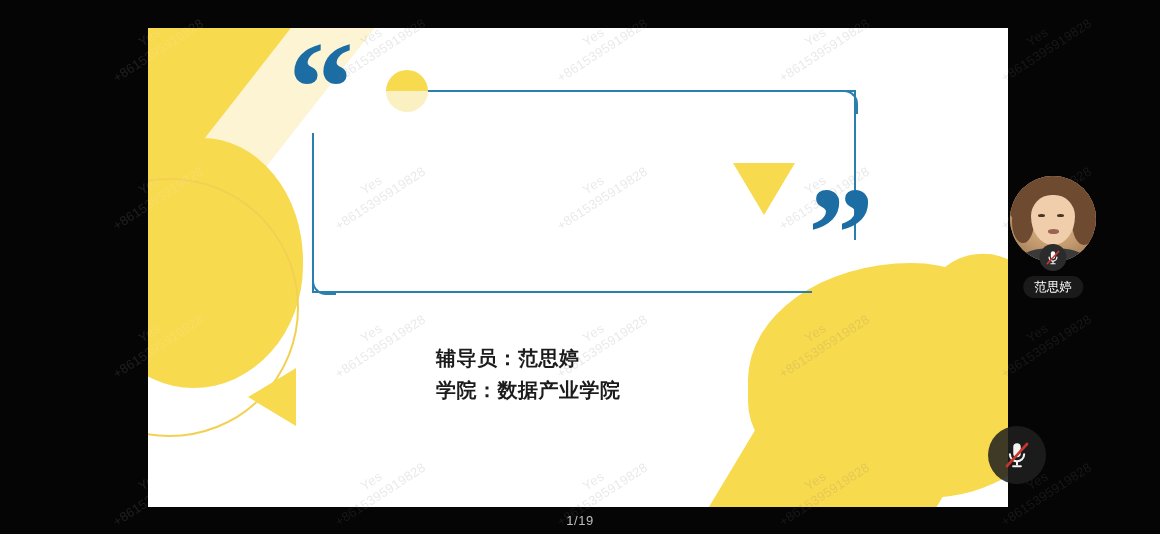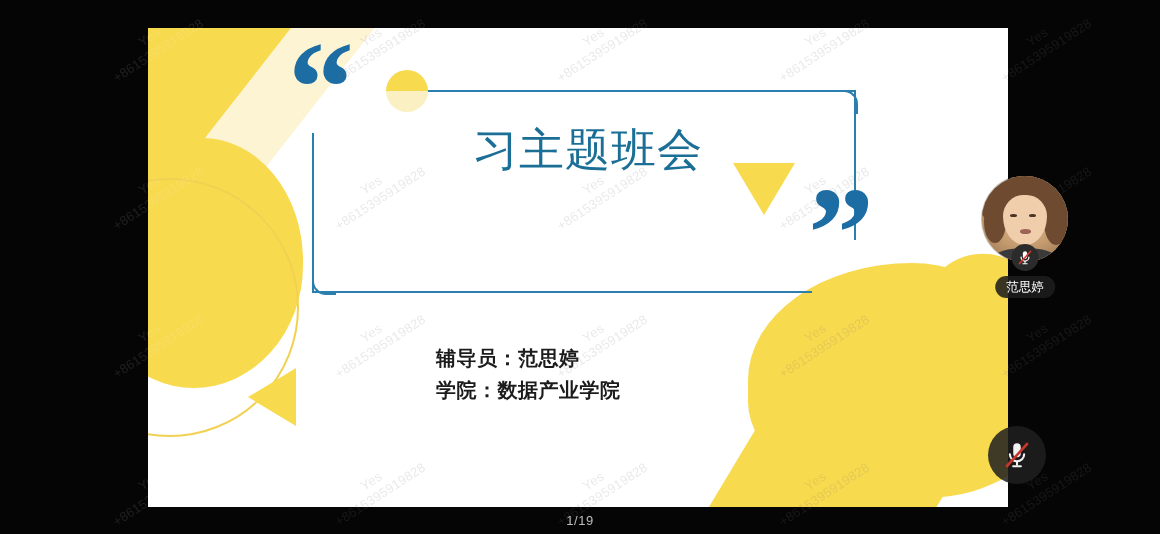--- a/index.html
+++ b/index.html
@@ -78,21 +78,21 @@
   
   .meta{position:absolute;left:288px;top:314px;color:#1c1c1c;font-size:20px;line-height:1.62;
         font-weight:700;letter-spacing:.5px;font-family:"Liberation Sans","DejaVu Sans",sans-serif;}
   .meta div{white-space:nowrap;}
 
   
   #page-indicator{position:absolute;left:0;right:0;bottom:6px;text-align:center;color:#bdbdbd;
                   font-size:13px;letter-spacing:.5px;z-index:70;}
 
   
-  #participant{position:absolute;left:982px;top:176px;width:86px;height:86px;z-index:80;}
+  #participant{position:absolute;left:1010px;top:176px;width:86px;height:86px;z-index:80;}
   .avatar{position:absolute;inset:0;border-radius:50%;overflow:hidden;background:#cfa982;
           box-shadow:0 0 0 1px rgba(0,0,0,.25);}
   .av-bg{position:absolute;inset:0;background:radial-gradient(circle at 50% 42%, #e4c39d 0%, #c39a6e 55%, #8d6a49 100%);}
   .av-hair{position:absolute;left:-4%;top:-6%;width:108%;height:66%;
            background:#6d4a30;border-radius:50% 50% 42% 42%/62% 62% 38% 38%;}
   .av-hair2{position:absolute;left:2%;top:28%;width:26%;height:50%;background:#6d4a30;
             border-radius:50% 40% 50% 50%;}
   .av-hair3{position:absolute;right:0%;top:26%;width:28%;height:54%;background:#6d4a30;
             border-radius:40% 50% 50% 50%;}
   .av-face{position:absolute;left:24%;top:22%;width:52%;height:58%;background:#f0cdab;
@@ -142,21 +142,20 @@
     <div class="frame-corner-bl"></div>
     <div class="frame-h-bot"></div>
 
     <div class="halfcirc-top"></div>
     <div class="halfcirc-bot"></div>
 
     <div class="quote quote-open">“</div>
     <div class="quote quote-close">”</div>
 
     <div class="title">
-      <div>习主题班会</div>
     </div>
 
     <div class="meta">
       <div>辅导员：范思婷</div>
       <div>学院：数据产业学院</div>
     </div>
   </div>
 
   <div id="participant">
     <div class="avatar">

